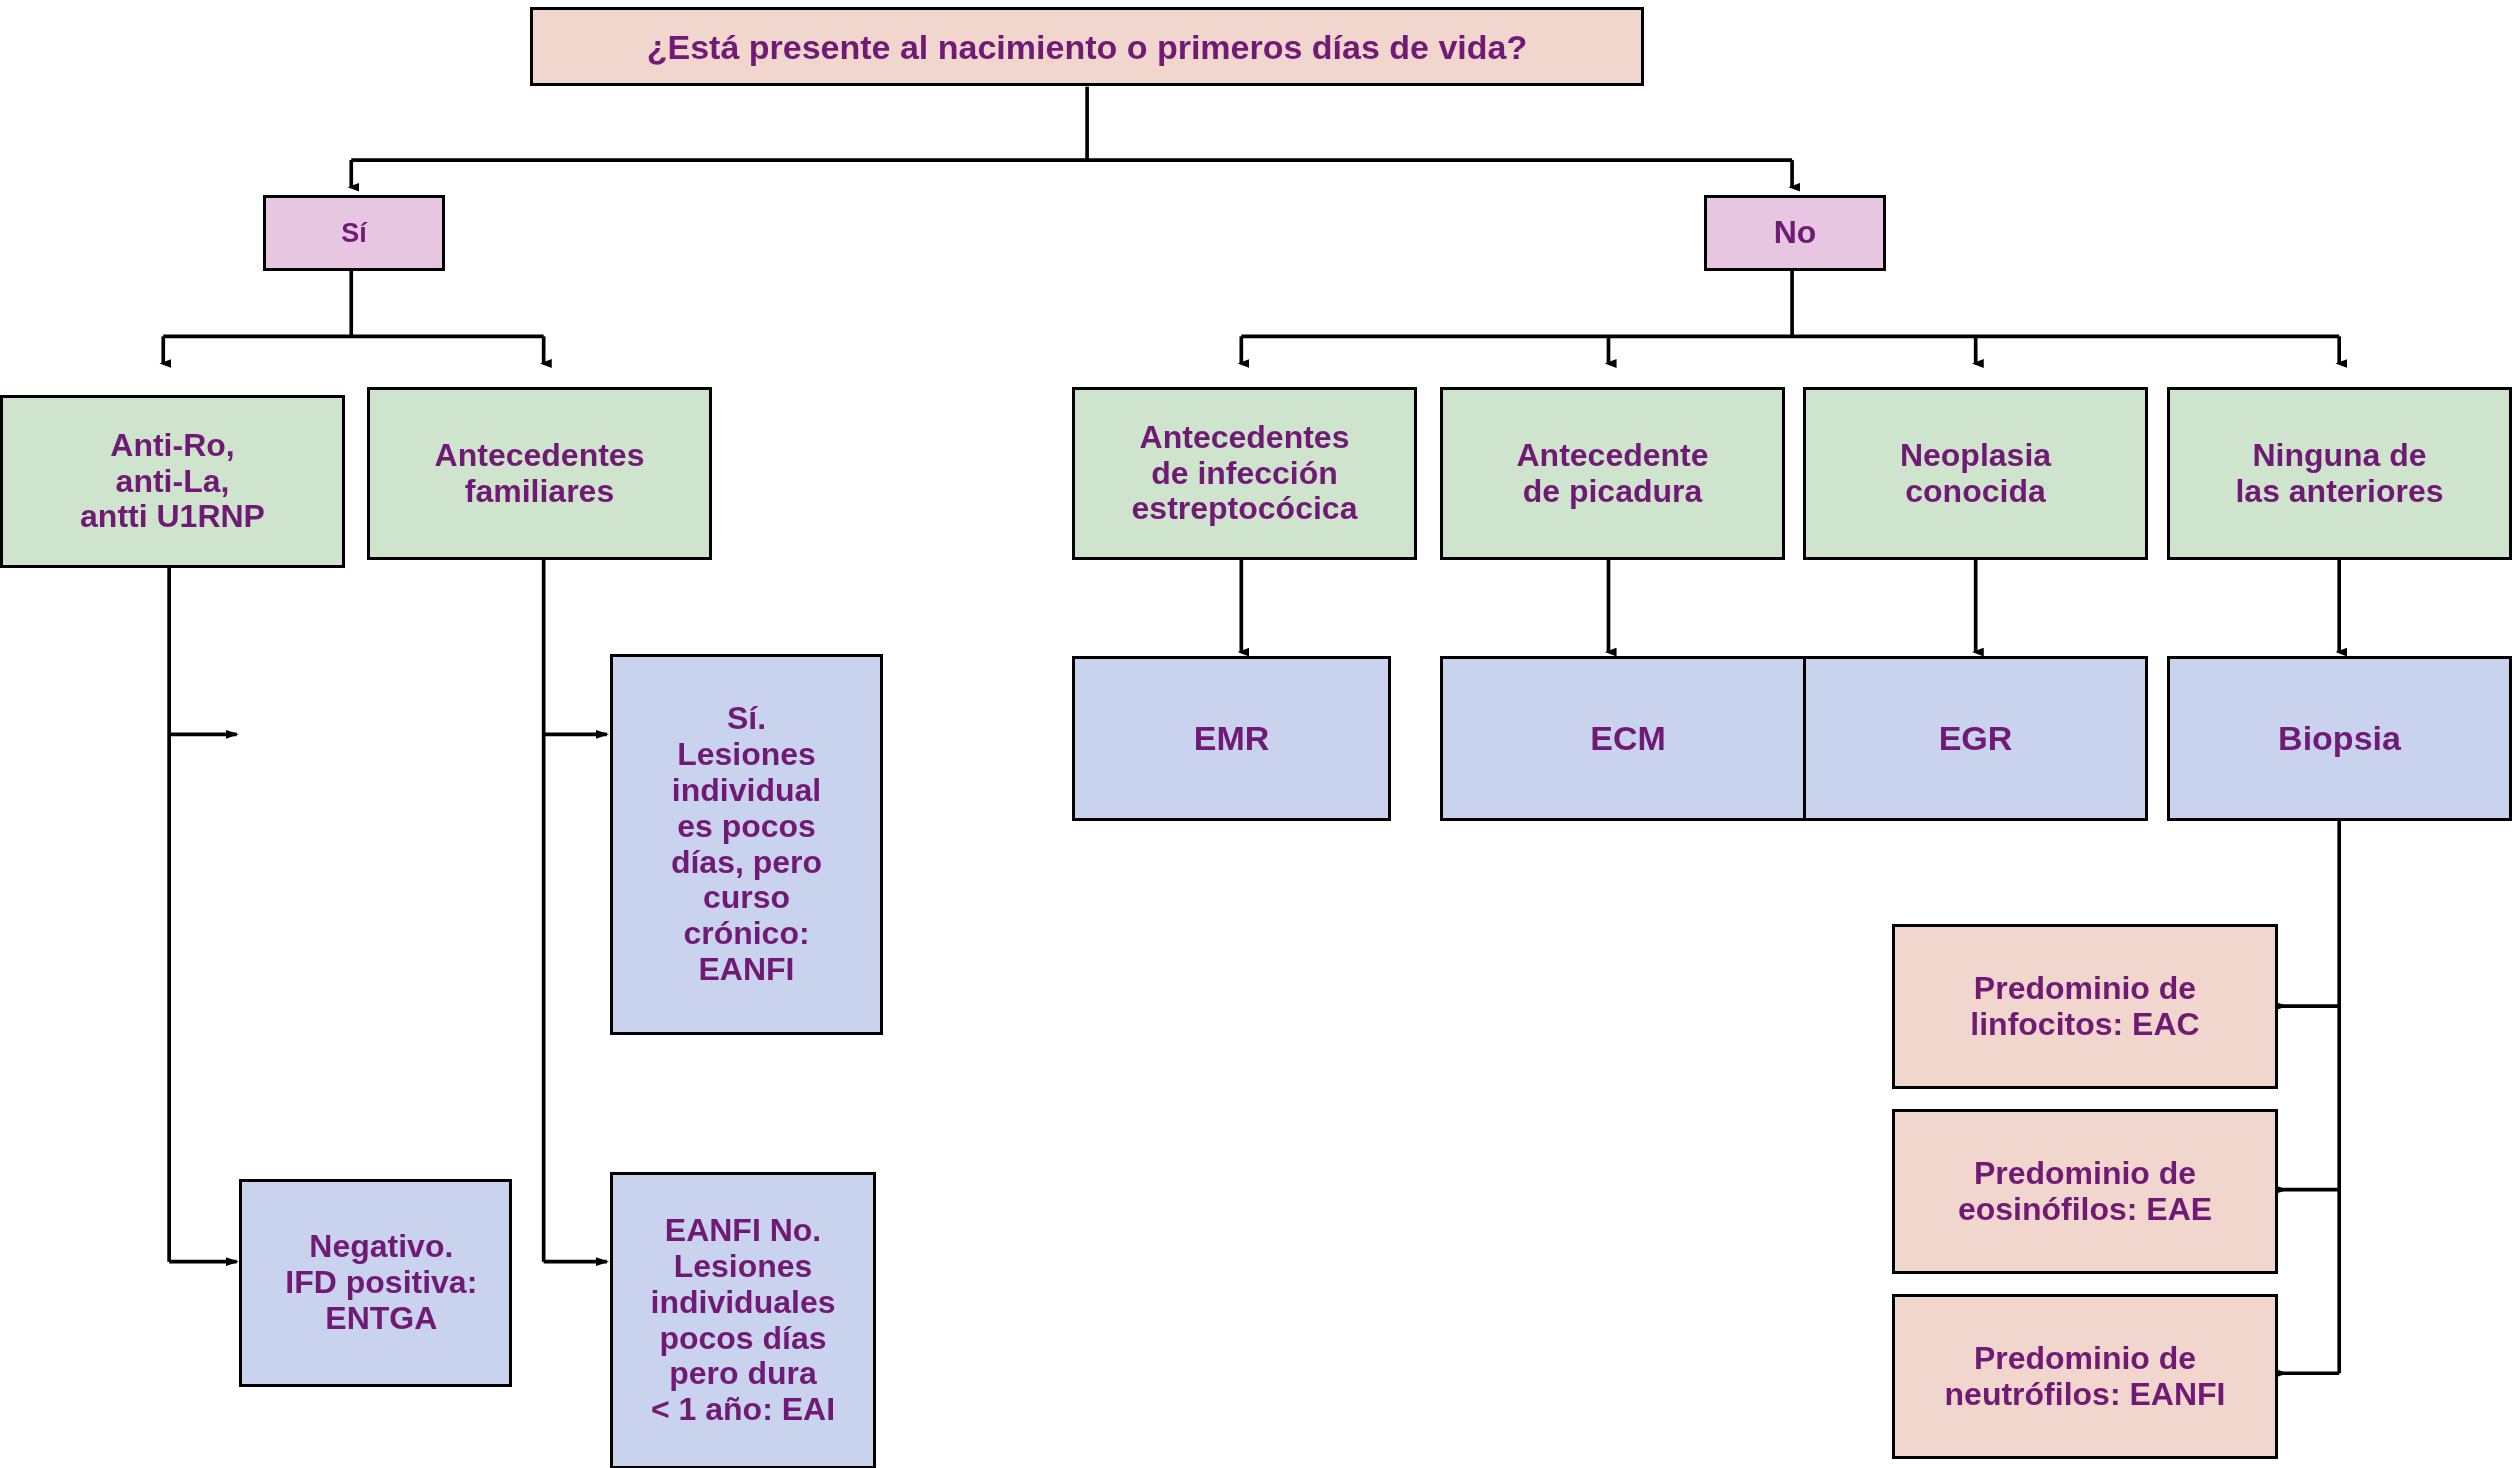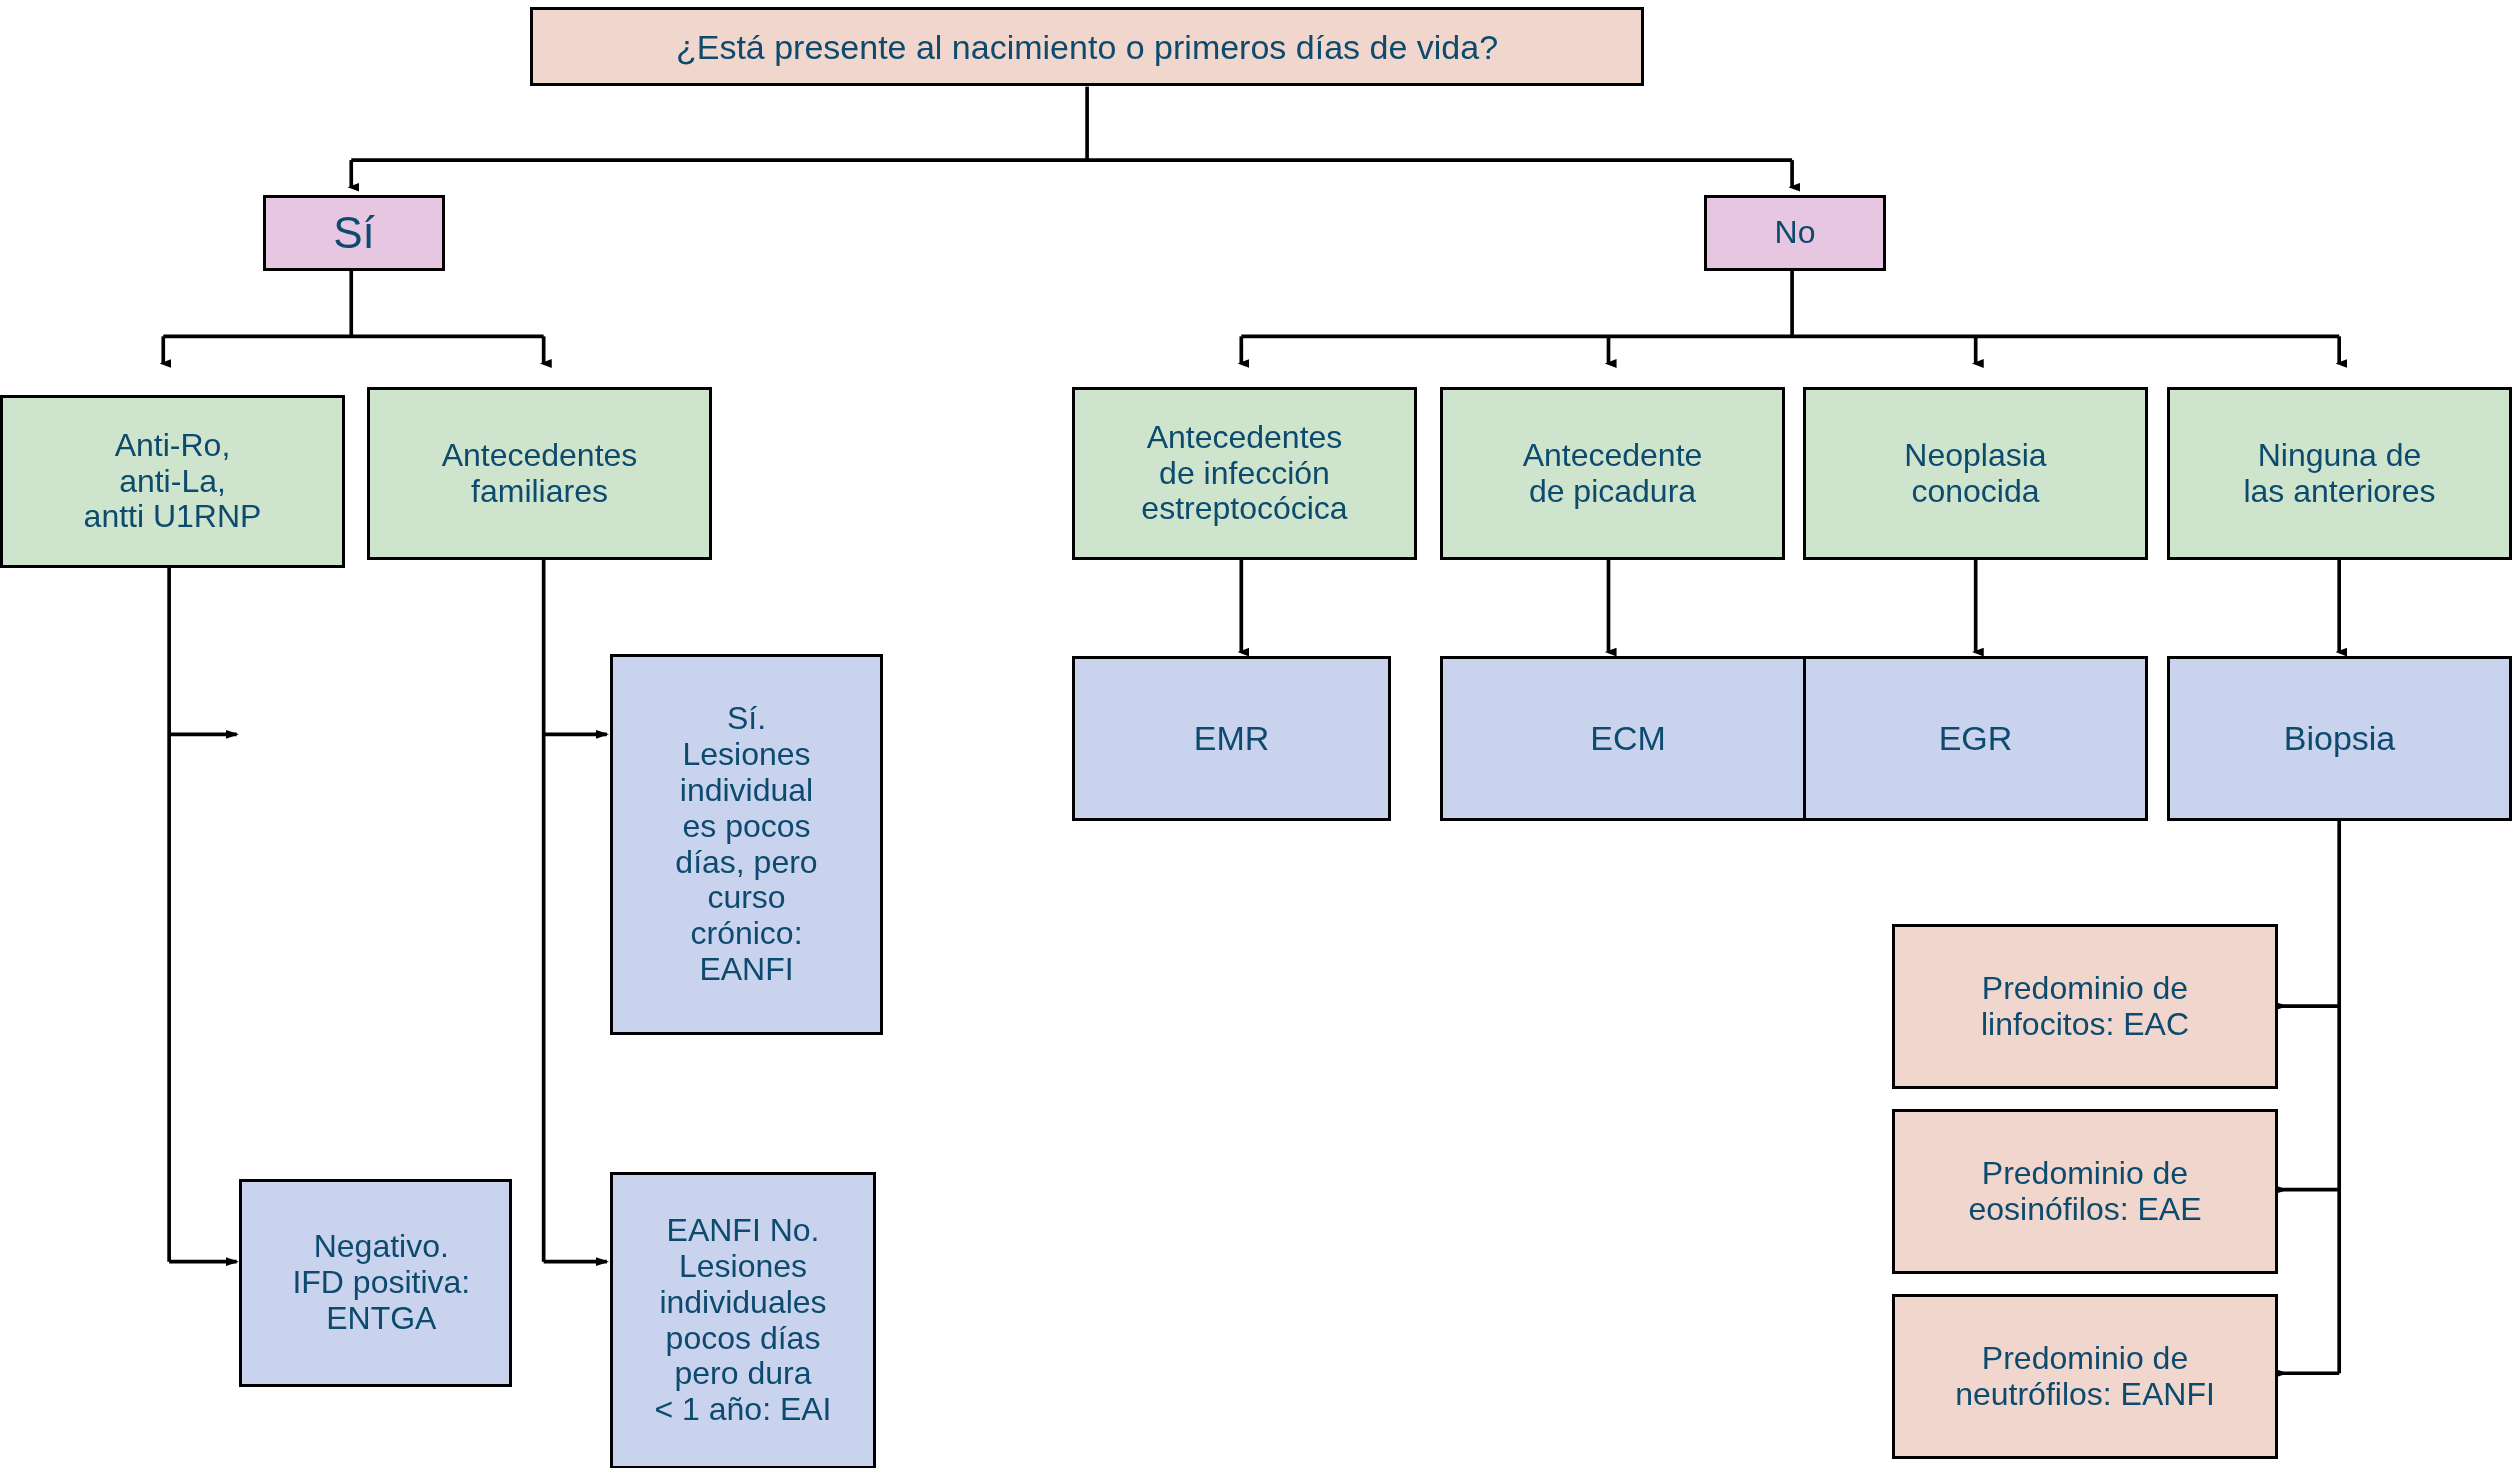--- a/index.html
+++ b/index.html
@@ -24,25 +24,26 @@
     pointer-events: none;
   }
   .node {
     position: absolute;
     box-sizing: border-box;
     border: 3.7px solid #000000;
     display: flex;
     align-items: center;
     justify-content: center;
     text-align: center;
-    color: #0c4a6e;
+    color: #701a75;
     line-height: 1.12;
     white-space: pre-line;
     padding: 1.5px 4.4px;
     z-index: 2;
+    font-weight: bold;
   }
   .peach  { background: #f0d6cd; }
   .lilac  { background: #e6c6e0; }
   .green  { background: #cfe4cd; }
   .blue   { background: #c9d3ee; }
 </style>
 </head>
 <body>
 
 <div id="stage">
@@ -97,21 +98,21 @@
 
       <path d="M3185,1118 L3185,1870"></path>
       <path d="M3185,1370 L3100,1370" marker-end="url(#arrowLeft)"></path>
       <path d="M3185,1620 L3100,1620" marker-end="url(#arrowLeft)"></path>
       <path d="M3185,1870 L3100,1870" marker-end="url(#arrowLeft)"></path>
     </g>
   </svg>
 
   <div class="node peach" style="left:530px; top:7.3px; width:1114px; height:79px; font-size:34px;">¿Está presente al nacimiento o primeros días de vida?</div>
 
-  <div class="node lilac" style="left:263px; top:195px; width:182px; height:76px; font-size:44px;">Sí</div>
+  <div class="node lilac" style="left:263px; top:195px; width:182px; height:76px; font-size:27px;">Sí</div>
 
   <div class="node lilac" style="left:1704px; top:195px; width:182px; height:76px; font-size:32px;">No</div>
 
   <div class="node green" style="left:0px; top:387px; width:345px; height:173px; font-size:32px;margin-top:8px;">Anti-Ro,
 anti-La,
 antti U1RNP</div>
 
   <div class="node green" style="left:367px; top:387px; width:345px; height:173px; font-size:32px;">Antecedentes
 familiares</div>
 

